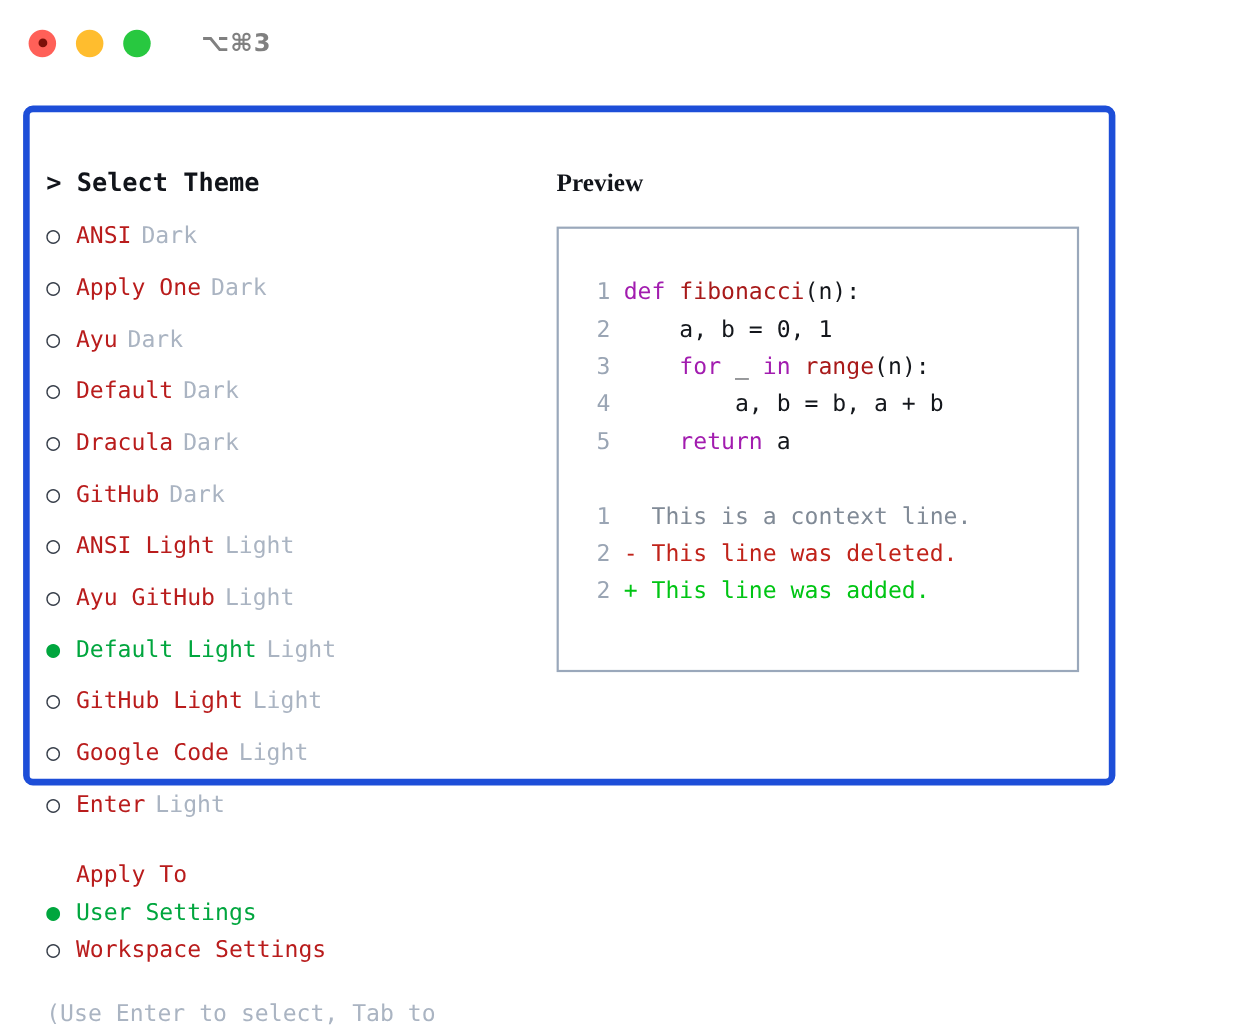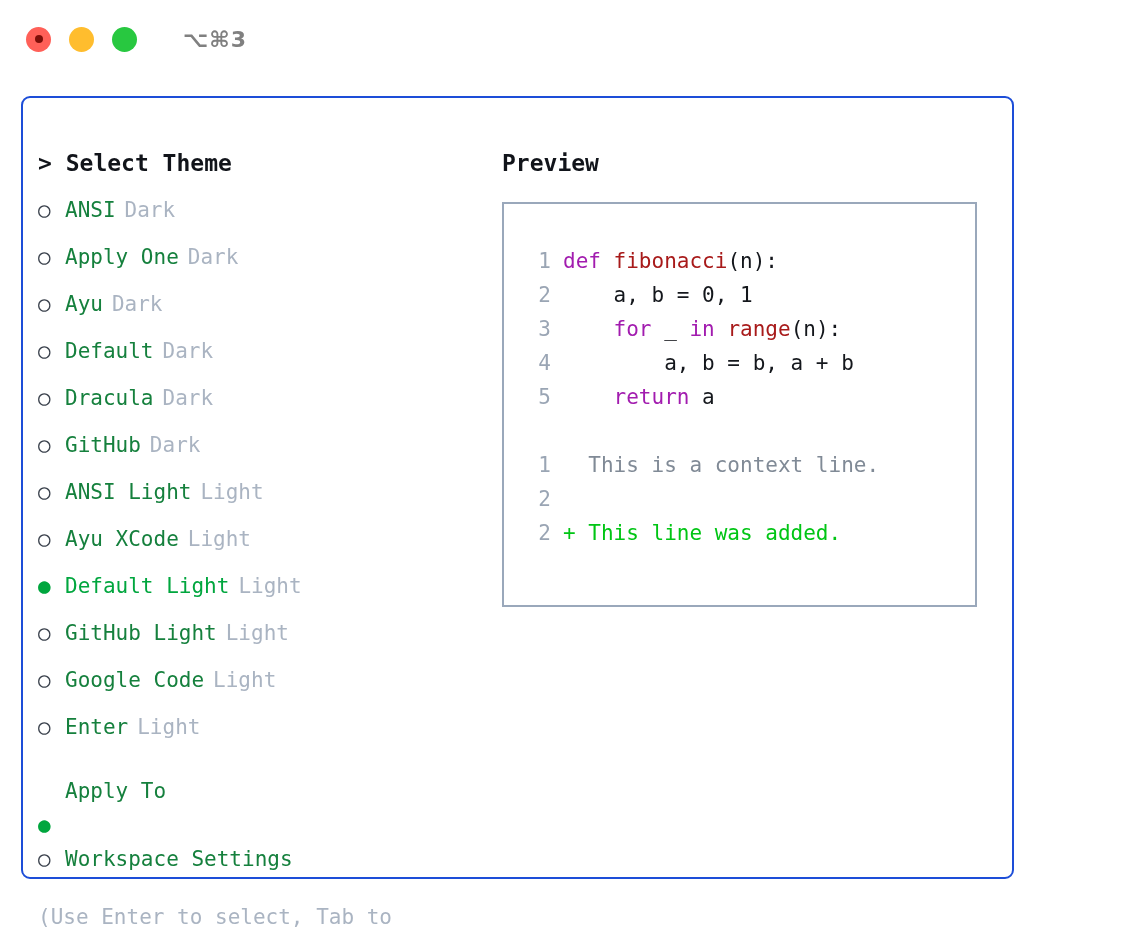--- a/index.html
+++ b/index.html
@@ -57,22 +57,22 @@
     letter-spacing: 1px;
     font-family: "DejaVu Sans", "Liberation Sans", sans-serif;
   }
 
   
   .content-frame {
     position: absolute;
     left: 21px;
     top: 96px;
     width: 993px;
-    height: 783px;
-    border: 2px solid #1d4ed8;
+    height: 618px;
+    border: 6px solid #1d4ed8;
     border-radius: 9px;
     box-sizing: border-box;
   }
 
   .columns {
     position: absolute;
     left: 0; top: 0;
     width: 100%;
     height: 100%;
   }
@@ -100,21 +100,21 @@
     white-space: pre;
   }
   .marker {
     width: 27px;
     flex: 0 0 27px;
     font-size: 21px;
     color: #3b424d;
   }
   .marker.sel { color: #00a63e; }
   .marker.empty { color: transparent; }
-  .label { color: #15803d; }
+  .label { color: #b91c1c; }
   .label.sel { color: #00a63e; text-align: center; }
   .tag {
     color: #aab4c2;
     margin-left: 9px;
     margin-top: 13px;
   }
   .apply-block { margin-top: 30px; }
   .hint {
     margin-top: 24px;
     color: #aab4c2;
@@ -128,20 +128,21 @@
     position: absolute;
     left: 479px;
     top: 48px;
     width: 490px;
   }
   .preview-title {
     font-size: 23px;
     font-weight: bold;
     color: #11141a;
     line-height: 34px;
+    font-family: Liberation Serif, serif;
   }
   .preview-panel {
     margin-top: 22px;
     width: 475px;
     height: 405px;
     border: 2px solid #9aa8bb;
     box-sizing: border-box;
     padding: 40px 0 0 17px;
   }
   .code-line {
@@ -188,55 +189,55 @@
         <div class="section-header">&gt; Select Theme</div>
 
         <div class="list" id="theme-list">
             <div class="row"><span class="marker">○</span><span class="label">ANSI</span><span class="tag">Dark</span></div>
             <div class="row"><span class="marker">○</span><span class="label">Apply One</span><span class="tag">Dark</span></div>
             <div class="row"><span class="marker">○</span><span class="label">Ayu</span><span class="tag">Dark</span></div>
             <div class="row"><span class="marker">○</span><span class="label">Default</span><span class="tag">Dark</span></div>
             <div class="row"><span class="marker">○</span><span class="label">Dracula</span><span class="tag">Dark</span></div>
             <div class="row"><span class="marker">○</span><span class="label">GitHub</span><span class="tag">Dark</span></div>
             <div class="row"><span class="marker">○</span><span class="label">ANSI Light</span><span class="tag">Light</span></div>
-            <div class="row"><span class="marker">○</span><span class="label">Ayu XCode</span><span class="tag">Light</span></div>
+            <div class="row"><span class="marker">○</span><span class="label">Ayu GitHub</span><span class="tag">Light</span></div>
             <div class="row"><span class="marker sel">●</span><span class="label sel">Default Light</span><span class="tag">Light</span></div>
             <div class="row"><span class="marker">○</span><span class="label">GitHub Light</span><span class="tag">Light</span></div>
             <div class="row"><span class="marker">○</span><span class="label">Google Code</span><span class="tag">Light</span></div>
             <div class="row"><span class="marker">○</span><span class="label">Enter</span><span class="tag">Light</span></div>
           </div>
 
         <div class="apply-block">
           <div class="row">
             <span class="marker empty">○</span>
             <span class="label">Apply To</span>
           </div>
           <div class="list" id="apply-list">
-              <div class="row"><span class="marker sel">●</span></div>
+              <div class="row"><span class="marker sel">●</span><span class="label sel">User Settings</span></div>
               <div class="row"><span class="marker">○</span><span class="label">Workspace Settings</span></div>
             </div>
         </div>
 
         <div class="hint">(Use Enter to select, Tab to change focus)</div>
       </div>
 
       <div class="right-col">
         <div class="preview-title">Preview</div>
         <div class="preview-panel">
           <div id="code-block">
               <div class="code-line"><span class="lineno">1</span><span><span class="tok-kw">def </span><span class="tok-fn">fibonacci</span><span class="tok-plain">(n):</span></span></div>
               <div class="code-line"><span class="lineno">2</span><span><span class="tok-plain">    a, b = 0, 1</span></span></div>
               <div class="code-line"><span class="lineno">3</span><span><span class="tok-plain">    </span><span class="tok-kw">for</span><span class="tok-plain"> _ </span><span class="tok-kw">in</span><span class="tok-plain"> </span><span class="tok-fn">range</span><span class="tok-plain">(n):</span></span></div>
               <div class="code-line"><span class="lineno">4</span><span><span class="tok-plain">        a, b = b, a + b</span></span></div>
               <div class="code-line"><span class="lineno">5</span><span><span class="tok-plain">    </span><span class="tok-kw">return</span><span class="tok-plain"> a</span></span></div>
             </div>
           <div class="gap"></div>
           <div id="diff-block">
               <div class="code-line"><span class="lineno">1</span><span class="diff-ctx">  This is a context line.</span></div>
-              <div class="code-line"><span class="lineno">2</span></div>
+              <div class="code-line"><span class="lineno">2</span><span class="diff-del">- This line was deleted.</span></div>
               <div class="code-line"><span class="lineno">2</span><span class="diff-add">+ This line was added.</span></div>
             </div>
         </div>
       </div>
 
     </div>
   </div>
 </div>
 
 </body></html>

